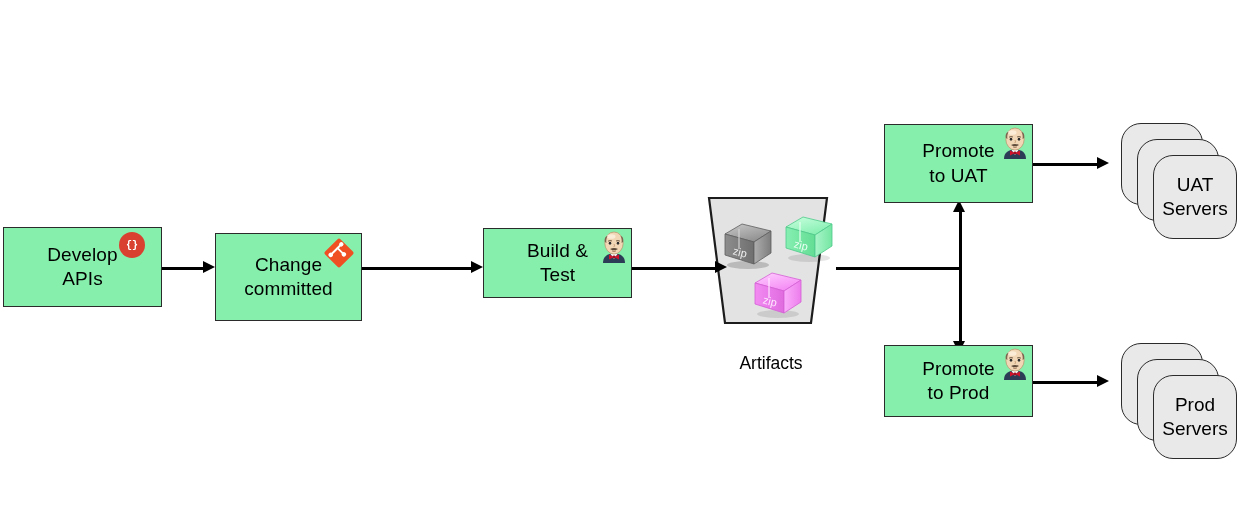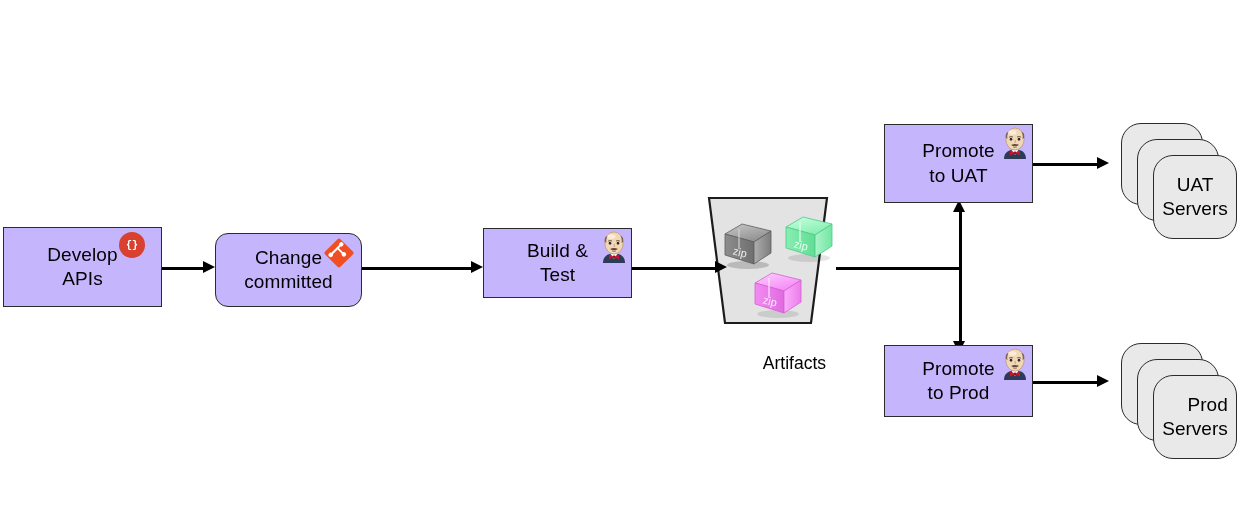--- a/index.html
+++ b/index.html
@@ -13,21 +13,21 @@
   #canvas {
     position: relative;
     width: 1245px;
     height: 529px;
     background: #ffffff;
     overflow: hidden;
   }
   .node {
     position: absolute;
     box-sizing: border-box;
-    background: #c4b5fd;
+    background: #86efac;
     border: 1.6px solid #2b2b2b;
     display: flex;
     align-items: center;
     justify-content: center;
     text-align: center;
     font-size: 19px;
     line-height: 1.28;
     color: #000000;
     letter-spacing: .1px;
     z-index: 6;
@@ -217,31 +217,31 @@
       </linearGradient>
     </defs>
     <ellipse cx="26" cy="45" rx="21" ry="4" fill="#000" opacity="0.10"></ellipse>
     <polygon points="3,14 20,4 49,11 32,22" fill="url(#gPnkTop)" stroke="#d45fd4" stroke-width="0.8"></polygon>
     <polygon points="3,14 32,22 32,44 3,35" fill="url(#gPnkL)" stroke="#d45fd4" stroke-width="0.8"></polygon>
     <polygon points="32,22 49,11 49,33 32,44" fill="url(#gPnkR)" stroke="#d45fd4" stroke-width="0.8"></polygon>
     <line x1="17" y1="9" x2="17" y2="29" stroke="#ffe9ff" stroke-width="1.3" opacity="0.9"></line>
     <text x="17" y="36" font-family="Liberation Sans, sans-serif" font-size="11" fill="#ffeaff" text-anchor="middle" transform="rotate(14 17 36)">zip</text>
   </svg>
 
-  <div class="artifacts-caption" style="left:686px; top:353px; width:140px;text-align:right;">Artifacts</div>
+  <div class="artifacts-caption" style="left:701px; top:353px; width:140px;">Artifacts</div>
 
   <div class="node" style="left:3px; top:227px; width:159px; height:80px;">
     <span class="lbl">Develop
 APIs</span>
   </div>
   <div class="icon api-icon" style="left:119px; top:232px; background:#d9402f;">
     <span>{}</span>
   </div>
 
-  <div class="node" style="left:215px; top:233px; width:147px; height:74px;border-radius:13px;">
+  <div class="node" style="left:215px; top:233px; width:147px; height:88px;">
     <span class="lbl">Change
 committed</span>
   </div>
 
   <svg class="icon" style="left:324px; top:238px;" width="30" height="30" viewBox="0 0 30 30">
     <g transform="rotate(45 15 15)">
       <rect x="4.2" y="4.2" width="21.6" height="21.6" rx="2" fill="#f04e23"></rect>
     </g>
     <g transform="rotate(45 15 15)" fill="none" stroke="#ffffff" stroke-width="1.9" stroke-linecap="round">
       <line x1="10.5" y1="7.5" x2="10.5" y2="22"></line>
@@ -339,19 +339,19 @@
     <div class="card" style="left:16px; top:16px; width:82px; height:82px;"></div>
     <div class="card front" style="left:32px; top:32px; width:84px; height:84px;">
       <span class="lbl">UAT
 Servers</span>
     </div>
   </div>
 
   <div class="stack" style="left:1121px; top:343px; width:118px; height:120px;">
     <div class="card" style="left:0px; top:0px; width:82px; height:82px;"></div>
     <div class="card" style="left:16px; top:16px; width:82px; height:82px;"></div>
-    <div class="card front" style="left:32px; top:32px; width:84px; height:84px;text-align:right;">
+    <div class="card front" style="left:32px; top:32px; width:84px; height:84px;">
       <span class="lbl">Prod
 Servers</span>
     </div>
   </div>
 
 </div>
 
 </body></html>

